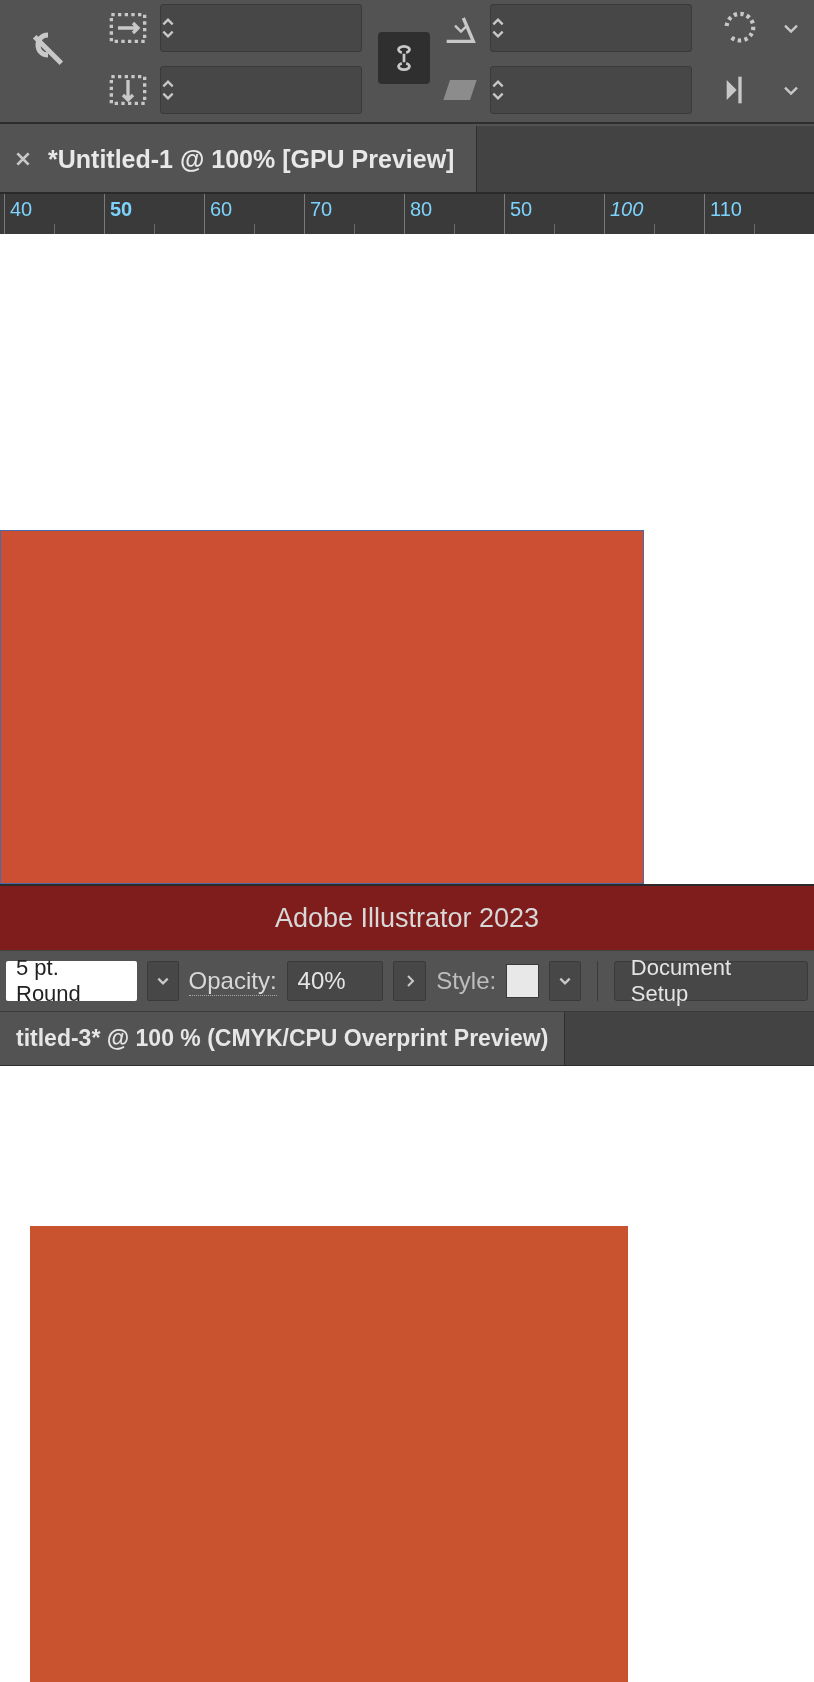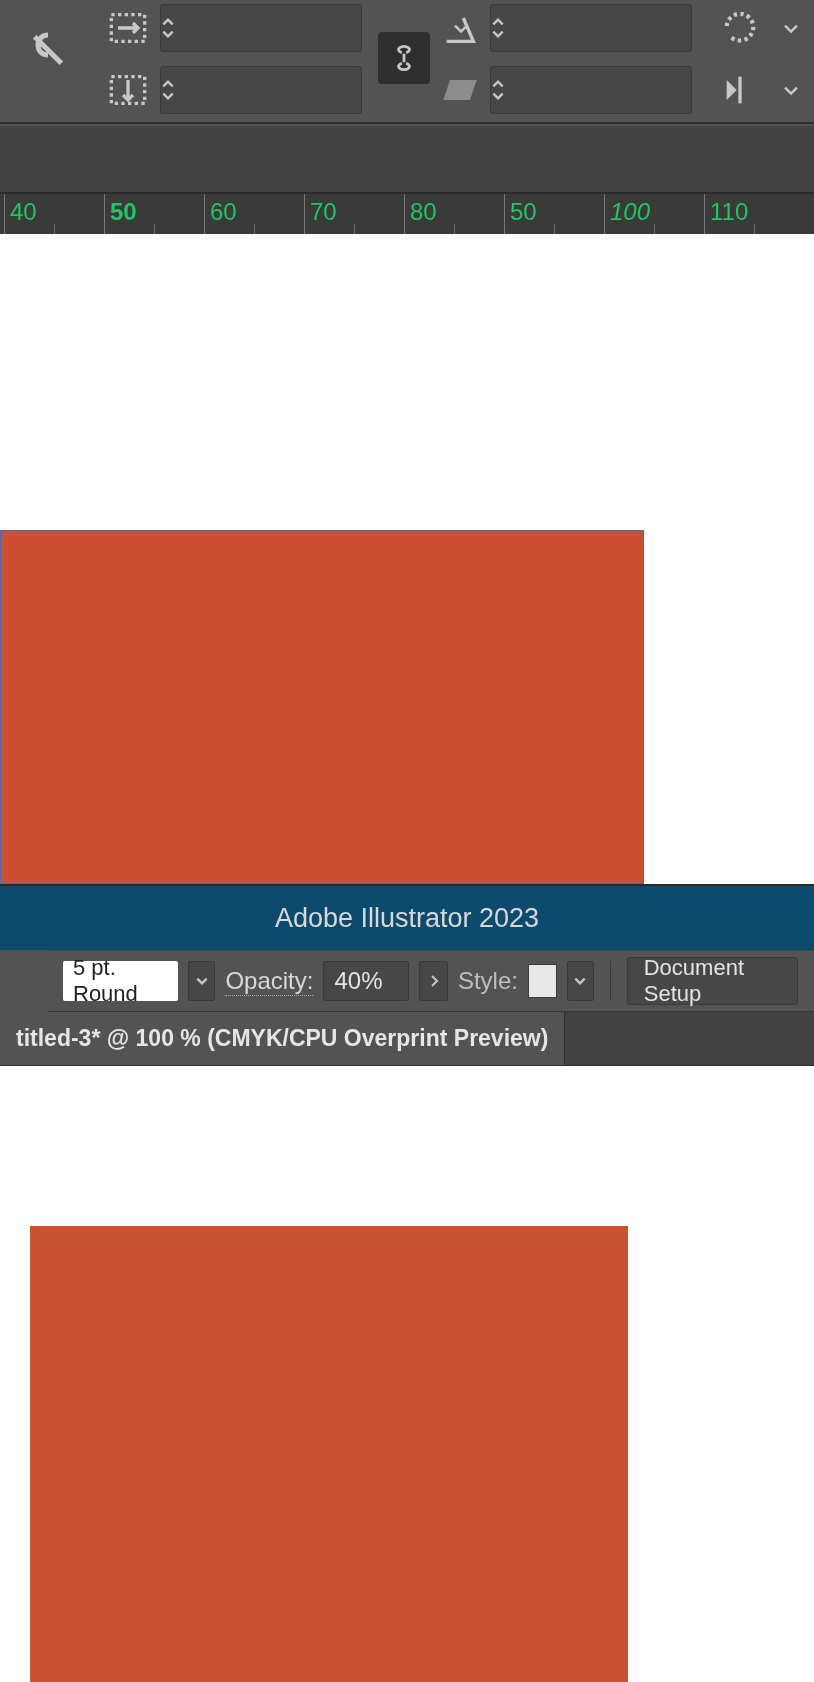--- a/index.html
+++ b/index.html
@@ -97,22 +97,22 @@
     gap:16px;
   }
   .tab-close { width:18px; height:18px; color:#d0d0d0; }
 
   
   .ruler {
     position:absolute;
     top:194px; left:0; right:0;
     height:40px;
     background:#3a3a3a;
-    color:#22c55e;
-    font-size:24px;
+    color:#7dd3fc;
+    font-size:20px;
     overflow:hidden;
   }
   .ruler .tick-major {
     position:absolute;
     top:0; height:100%;
     border-left:1px solid #7a7a7a;
   }
   .ruler .tick-minor {
     position:absolute;
     bottom:0; height:10px;
@@ -137,42 +137,41 @@
     width:644px; height:354px;
     background:#cd4f33;
     border:1px solid #4a6aa8;
   }
 
   
   .mid-titlebar {
     position:absolute;
     top:884px; left:0; right:0;
     height:66px;
-    background:#0c4a6e;
+    background:#7f1d1d;
     border-top:2px solid #2a2a2a;
     display:flex; align-items:center; justify-content:center;
     color:#d8d8d8;
     font-size:27px;
     font-weight:500;
   }
 
   
   .mid-controls {
     position:absolute;
     top:950px; left:0; right:0;
     height:62px;
     background:#535353;
     border-top:1px solid #444;
     border-bottom:1px solid #3a3a3a;
     display:flex; align-items:center;
-    padding:0 16px;
+    padding:0 6px;
     gap:10px;
     color:#d8d8d8;
     font-size:24px;
-    margin-left:47px;
   }
   .brush-field {
     height:40px;
     background:#fff;
     color:#222;
     font-size:22px;
     display:flex; align-items:center;
     padding:0 10px;
     border-radius:2px;
   }
@@ -205,21 +204,21 @@
     width:34px; height:34px;
     background:#e8e8e8;
     border:1px solid #3a3a3a;
   }
   .divider-v {
     width:1px; height:40px;
     background:#3a3a3a;
     margin:0 6px;
   }
   .docsetup-btn {
-    height:48px;
+    height:40px;
     padding:0 16px;
     background:#474747;
     border:1px solid #3a3a3a;
     border-radius:3px;
     color:#e4e4e4;
     font-size:22px;
     display:flex; align-items:center;
   }
 
   
@@ -384,20 +383,26 @@
     <div class="icon-btn">
       <svg viewBox="0 0 24 24">
           <path d="M4 6 L10 12 L4 18 Z" fill="#c8c8c8" stroke="none"></path>
           <path d="M12 4 V20"></path>
         </svg>
     </div>
   </div>
 </div>
 
 <div class="tabbar-upper">
+  <div class="tab-active">
+    <svg class="tab-close" viewBox="0 0 16 16">
+        <path d="M3 3 L13 13 M13 3 L3 13" stroke-width="2.5"></path>
+      </svg>
+    <span>*Untitled-1 @ 100% [GPU Preview]</span>
+  </div>
 </div>
 
 <div class="ruler">
   <span class="lbl" style="left:10px;">40</span>
   <span class="tick-major" style="left:4px;"></span>
   <span class="lbl" style="left:110px;font-weight:bold;">50</span>
   <span class="tick-major" style="left:104px;"></span>
   <span class="lbl" style="left:210px;">60</span>
   <span class="tick-major" style="left:204px;"></span>
   <span class="lbl" style="left:310px;">70</span>

